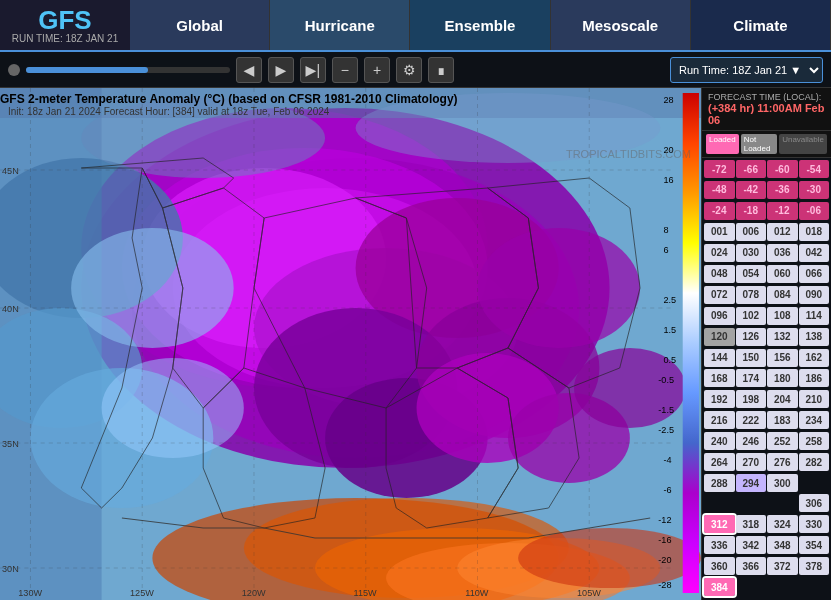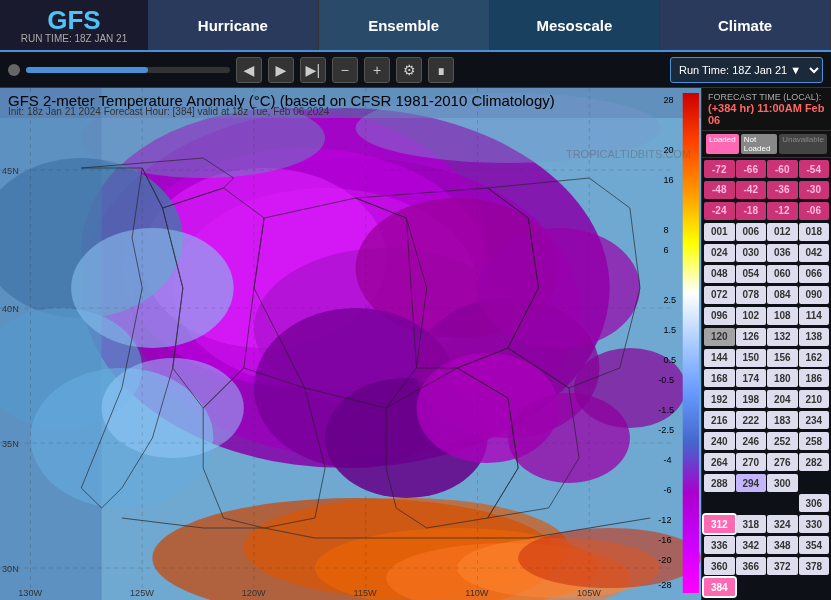--- a/index.html
+++ b/index.html
@@ -1,20 +1,20 @@
 <!DOCTYPE html>
 <html><head>
   <meta charset="utf-8">
   <style>
     * { margin: 0; padding: 0; box-sizing: border-box; }
     body { width: 831px; height: 600px; overflow: hidden; background: #1a1a2e; font-family: Arial, sans-serif; }
 
     
     .header { display: flex; align-items: stretch; height: 50px; background: #1a1a2e; }
-    .logo-area { width: 148px; display: flex; flex-direction: column; align-items: center; justify-content: center; background: #1a1a2e; }
+    .logo-area { width: 130px; display: flex; flex-direction: column; align-items: center; justify-content: center; background: #1a1a2e; }
     .logo-gfs { color: #4fc3f7; font-size: 26px; font-weight: bold; line-height: 1; }
     .logo-runtime { color: #aaa; font-size: 10px; }
     .nav-tabs { display: flex; flex: 1; }
     .nav-tab { flex: 1; display: flex; align-items: center; justify-content: center; color: white; font-size: 15px; font-weight: bold; cursor: pointer; border-right: 1px solid #333; }
     .nav-tab:nth-child(1) { background: #2a3a5c; }
     .nav-tab:nth-child(2) { background: #2a4a6a; }
     .nav-tab:nth-child(3) { background: #1a4060; }
     .nav-tab:nth-child(4) { background: #2a3a5c; }
     .nav-tab:nth-child(5) { background: #1a2a4c; }
 
@@ -26,21 +26,21 @@
     .run-time-select { height: 26px; background: #1a2a3a; border: 1px solid #4a90d9; border-radius: 3px; color: white; font-size: 11px; padding: 0 4px; cursor: pointer; }
     .spacer { flex: 1; }
     .progress-track { flex: 1; height: 6px; background: #333; border-radius: 3px; position: relative; }
     .progress-fill { height: 100%; width: 60%; background: #4a90d9; border-radius: 3px; }
 
     
     .main-area { display: flex; height: 512px; }
 
     
     .map-container { flex: 1; position: relative; background: #b8d4e8; overflow: hidden; }
-    .map-title { position: absolute; top: 4px; left: 8px; font-size: 15px; color: #000; font-weight: normal; z-index: 10; }
+    .map-title { position: absolute; top: 4px; left: 0; font-size: 12px; color: #000; font-weight: bold; z-index: 10; }
     .map-subtitle { position: absolute; top: 18px; left: 8px; font-size: 10px; color: #333; z-index: 10; }
     .map-watermark { position: absolute; top: 60px; right: 10px; font-size: 11px; color: rgba(100,100,100,0.5); z-index: 10; }
 
     
     .right-panel { width: 130px; background: #0d1117; border-left: 1px solid #333; display: flex; flex-direction: column; overflow: hidden; }
     .forecast-time-header { background: #111; padding: 4px 6px; border-bottom: 1px solid #333; }
     .forecast-time-label { color: #aaa; font-size: 9px; }
     .forecast-time-value { color: #ff6666; font-size: 11px; font-weight: bold; }
 
     .loaded-header { display: flex; gap: 2px; padding: 3px 4px; background: #111; border-bottom: 1px solid #333; }
@@ -57,20 +57,21 @@
   </style>
 </head>
 <body>
 
 <div class="header">
   <div class="logo-area">
     <div class="logo-gfs">GFS</div>
     <div class="logo-runtime">RUN TIME: 18Z JAN 21</div>
   </div>
   <div class="nav-tabs">
+    <div class="nav-tab">Global</div>
     <div class="nav-tab">Hurricane</div>
     <div class="nav-tab">Ensemble</div>
     <div class="nav-tab">Mesoscale</div>
     <div class="nav-tab">Climate</div>
   </div>
 </div>
 
 <div class="controls-bar">
   <div class="progress-dot"></div>
   <div class="progress-track">

